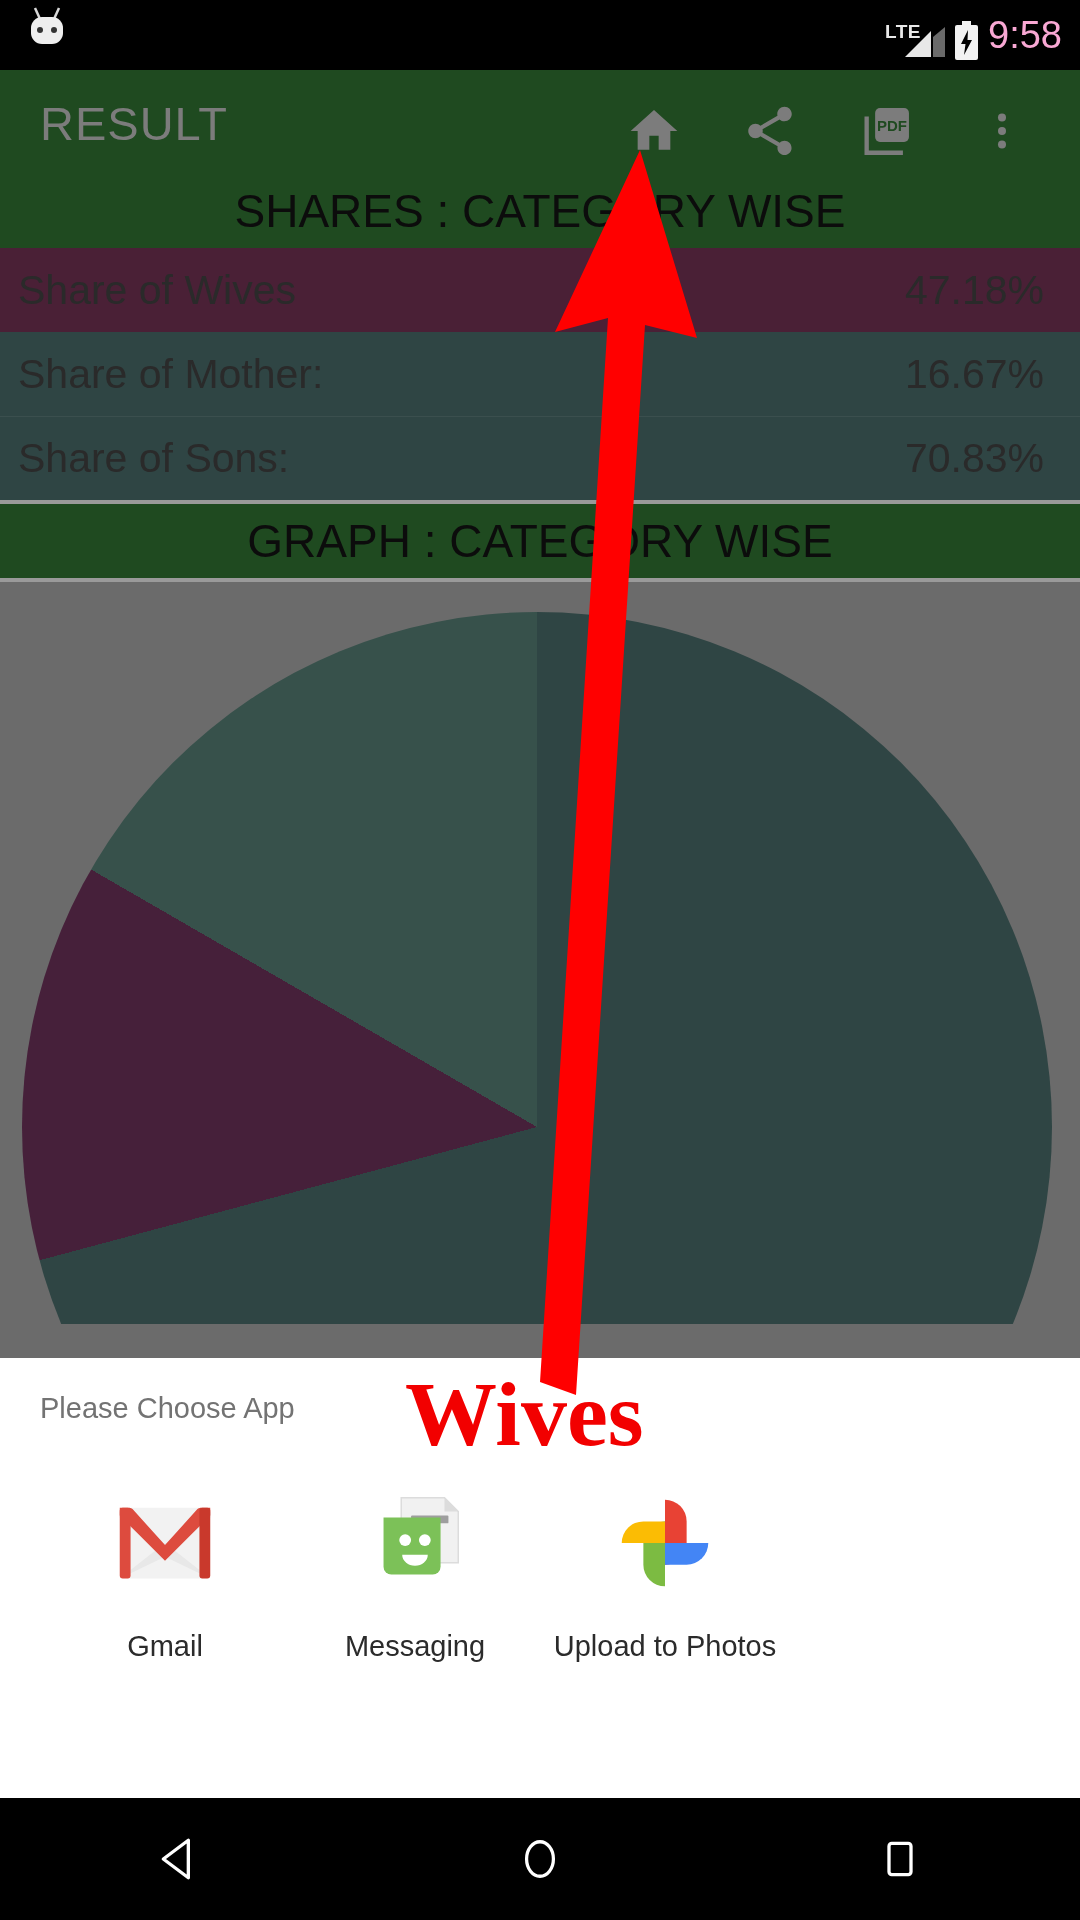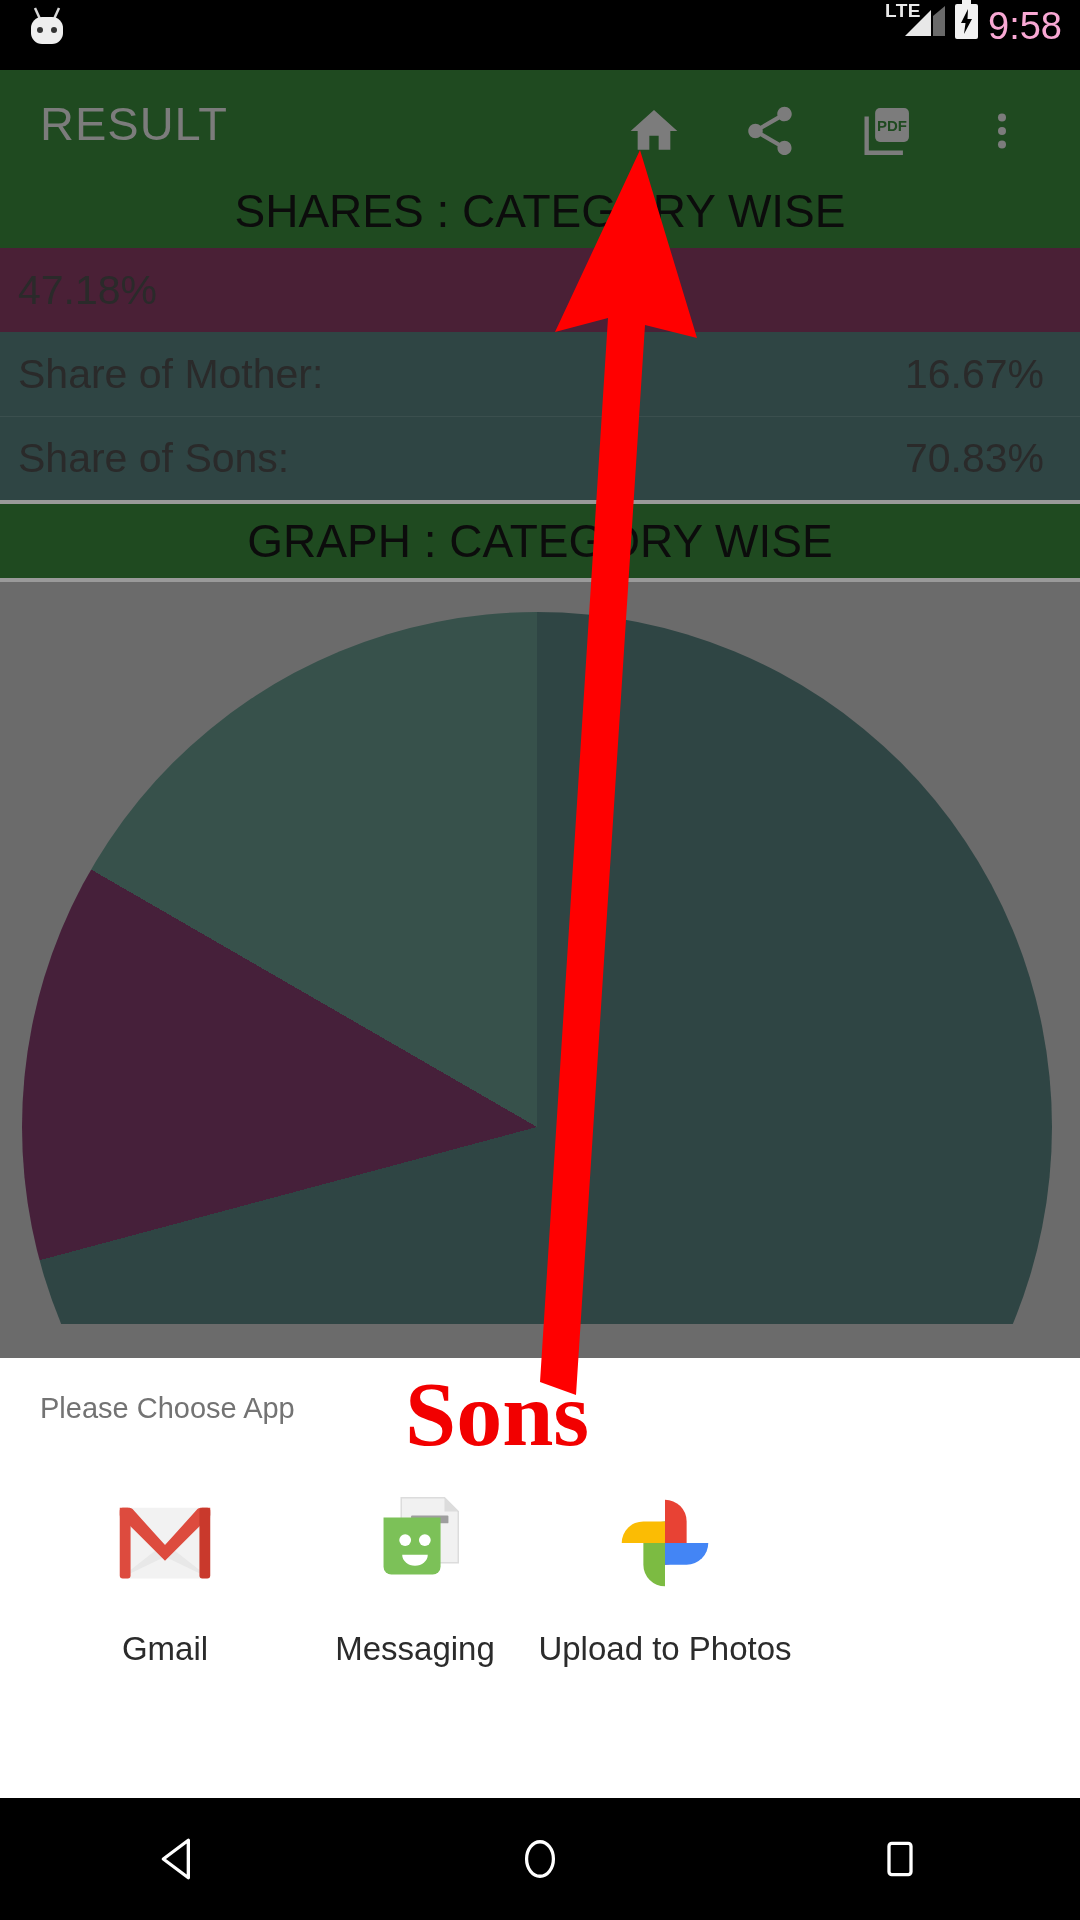--- a/index.html
+++ b/index.html
@@ -2,21 +2,21 @@
 <html><head>
 <meta charset="utf-8">
 <style>
   html,body{margin:0;padding:0;background:#000;}
   body{width:1080px;height:1920px;position:relative;overflow:hidden;
        font-family:"Liberation Sans",sans-serif;}
 
   
   #statusbar{position:absolute;left:0;top:0;width:1080px;height:52px;background:#000;}
   #android-head{position:absolute;left:26px;top:6px;width:42px;height:40px;}
-  #status-right{position:absolute;right:18px;top:0;height:61px;display:flex;align-items:flex-start;gap:8px;}
+  #status-right{position:absolute;right:18px;top:0;height:61px;display:flex;align-items:flex-end;gap:8px;}
   .lte-wrap{position:relative;width:60px;height:40px;}
   .lte-txt{position:absolute;left:0;top:0px;color:#e8e8e8;font-size:19px;font-weight:bold;letter-spacing:.5px;}
   .sig{position:absolute;right:0;bottom:4px;width:40px;height:30px;}
   .battery{width:27px;height:40px;position:relative;}
   .clock{color:#f9a8d4;font-size:38px;letter-spacing:0px;font-weight:400;line-height:52px;}
 
   
   #appbar{position:absolute;left:0;top:70px;width:1080px;height:122px;background:#1f4a20;}
   #appbar .title{position:absolute;left:40px;top:26px;font-size:47px;color:#7c7c7c;letter-spacing:1px;}
   .bar-icons{position:absolute;right:20px;top:0;height:122px;display:flex;align-items:center;}
@@ -44,21 +44,21 @@
           #37514b 300.0deg 360deg);}
 
   
   #dialog{position:absolute;left:0;top:1358px;width:1080px;height:440px;background:#fff;}
   #dlg-title{position:absolute;left:40px;top:34px;font-size:29px;color:#737373;text-align:center;}
   #annot{position:absolute;left:405px;top:10px;font-family:"Liberation Serif",serif;
          font-size:92px;color:#f20000;font-weight:700;line-height:1;}
   #applist{position:absolute;left:0;top:128px;width:1080px;display:flex;padding-left:40px;box-sizing:border-box;}
   .app{width:250px;display:flex;flex-direction:column;align-items:center;}
   .app .ico{width:118px;height:118px;position:relative;}
-  .app .nm{margin-top:26px;font-size:33px;color:#2b2b2b;white-space:nowrap;}
+  .app .nm{margin-top:26px;font-size:29px;color:#2b2b2b;white-space:nowrap;}
 
   
   #navbar{position:absolute;left:0;bottom:0;width:1080px;height:122px;background:#000;
           display:flex;align-items:center;justify-content:space-around;}
   .navbtn{width:180px;height:122px;display:flex;align-items:center;justify-content:center;}
 
   
   #arrow{position:absolute;left:0;top:0;width:1080px;height:1920px;pointer-events:none;}
 </style>
 </head>
@@ -120,20 +120,21 @@
   </div>
 </div>
 
 <div id="content">
 
   <div class="sec-head">
     <span>SHARES : CATEGORY WISE</span>
   </div>
 
   <div class="row purple">
+    <span class="lbl">Share of Wives</span>
     <span class="val">47.18%</span>
   </div>
   <div class="row slate">
     <span class="lbl">Share of Mother:</span>
     <span class="val">16.67%</span>
   </div>
   <div class="row slate">
     <span class="lbl">Share of Sons:</span>
     <span class="val">70.83%</span>
   </div>
@@ -146,21 +147,21 @@
 
   <div class="thinline"></div>
 
   <div id="graph-area">
     <div id="pie"></div>
   </div>
 </div>
 
 <div id="dialog">
   <div id="dlg-title">Please Choose App</div>
-  <div id="annot">Sons</div>
+  <div id="annot">Wives</div>
 
   <div id="applist">
 
     <div class="app">
       <div class="ico">
         <svg viewBox="0 0 120 120" width="118" height="118">
           <rect x="14" y="22" width="92" height="72" rx="4" fill="#f2f2f2"></rect>
           <path d="M14 26 L60 64 L106 26 L106 32 L60 72 L14 32 Z" fill="#e0e0e0"></path>
           <path d="M14 94 L60 58 L60 72 L14 94 Z" fill="#e8e8e8"></path>
           <path d="M106 94 L60 58 L60 72 L106 94 Z" fill="#e8e8e8"></path>

